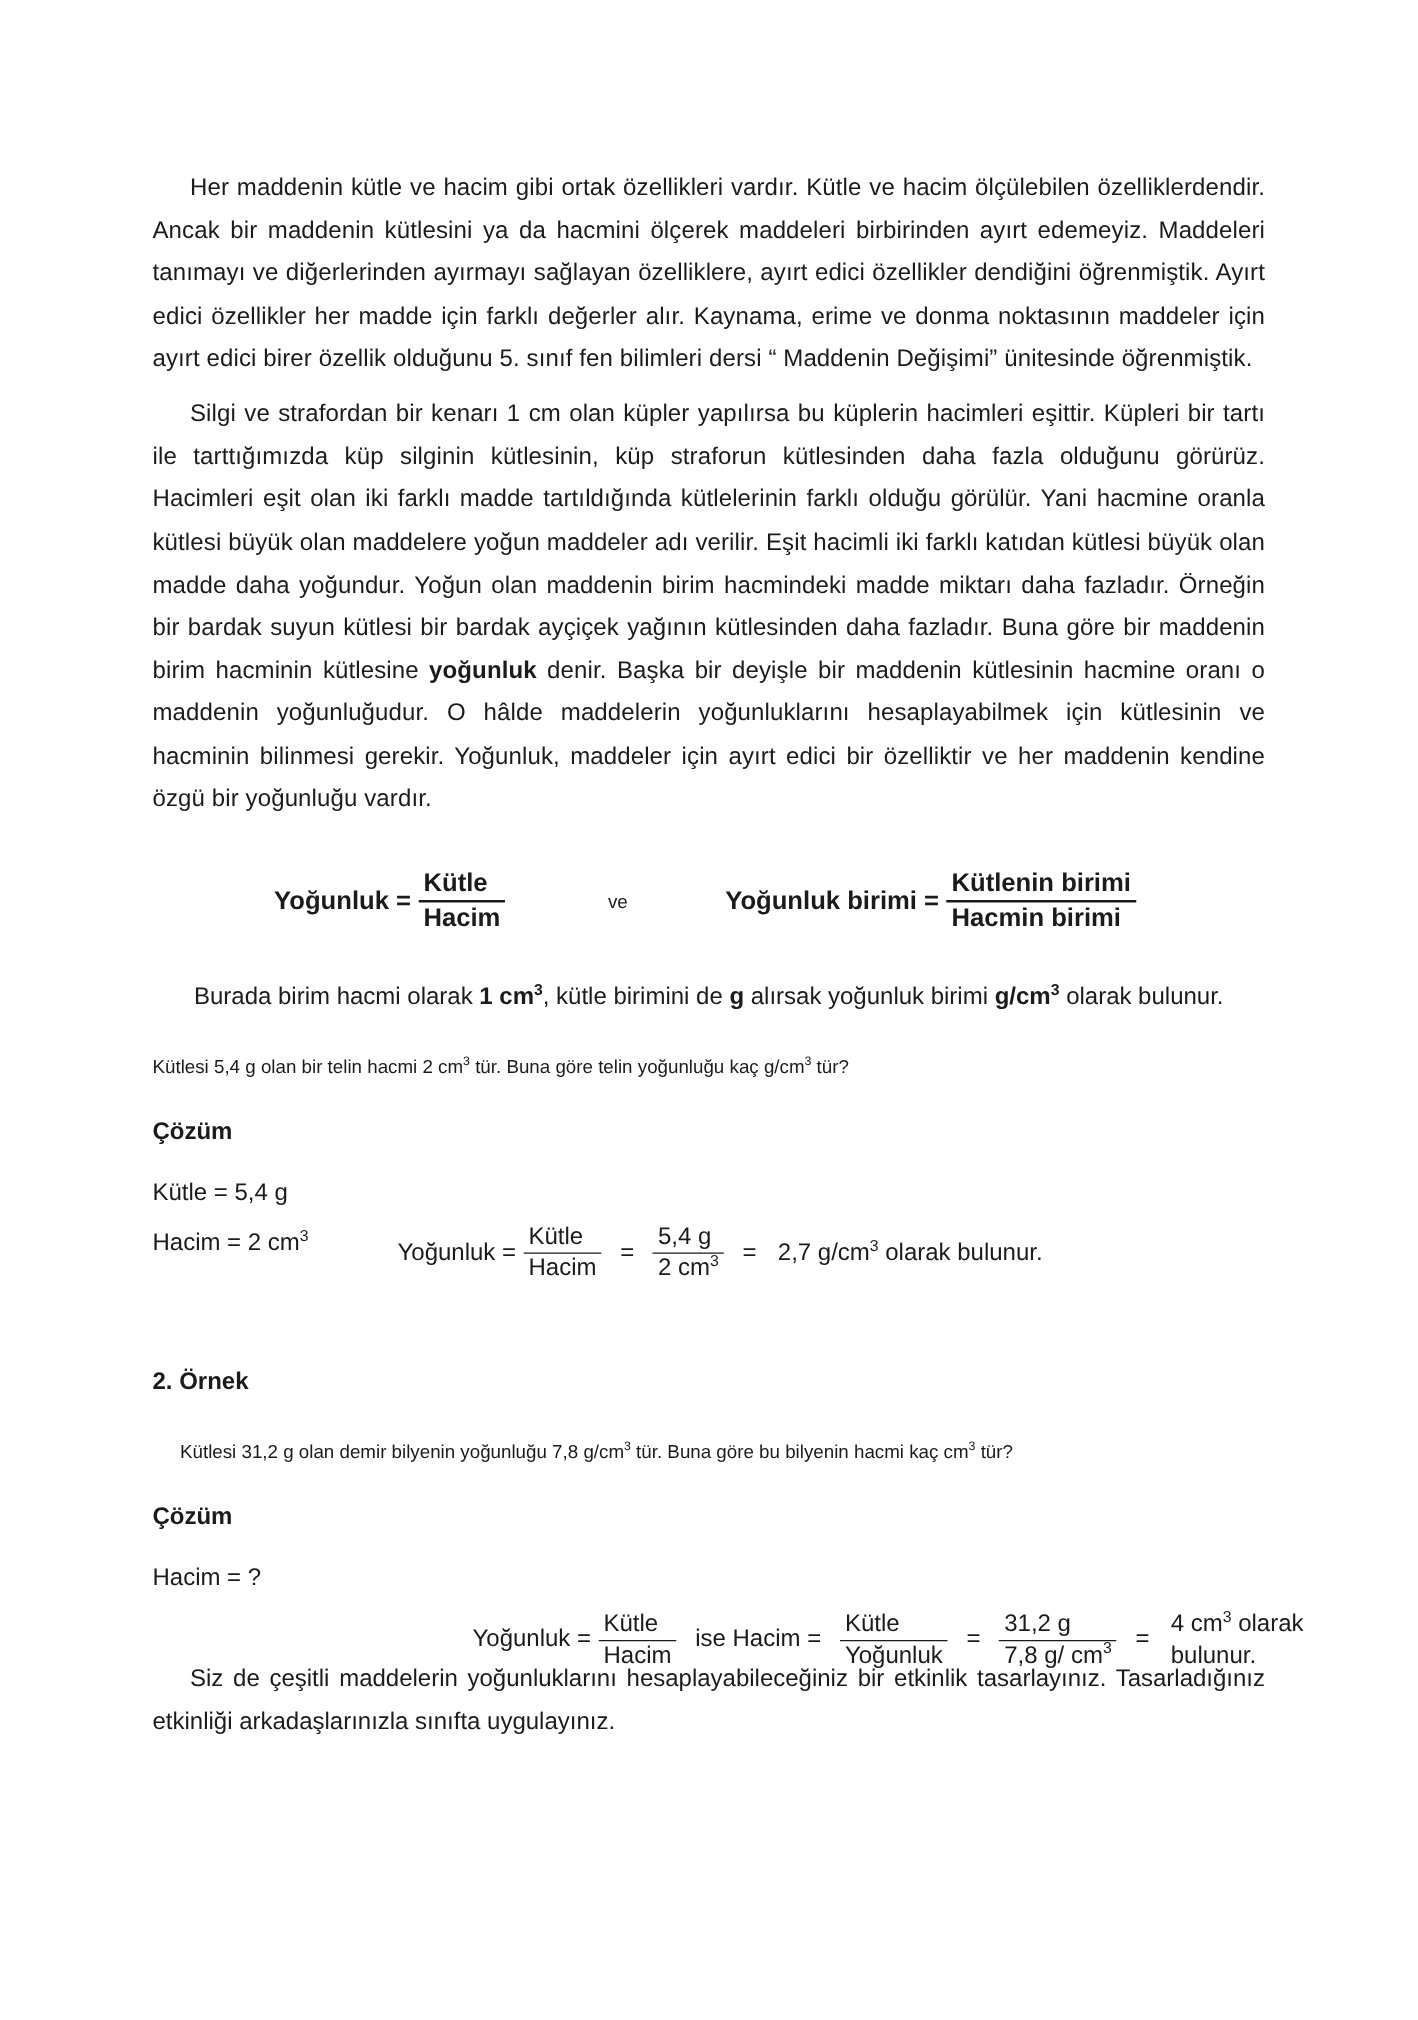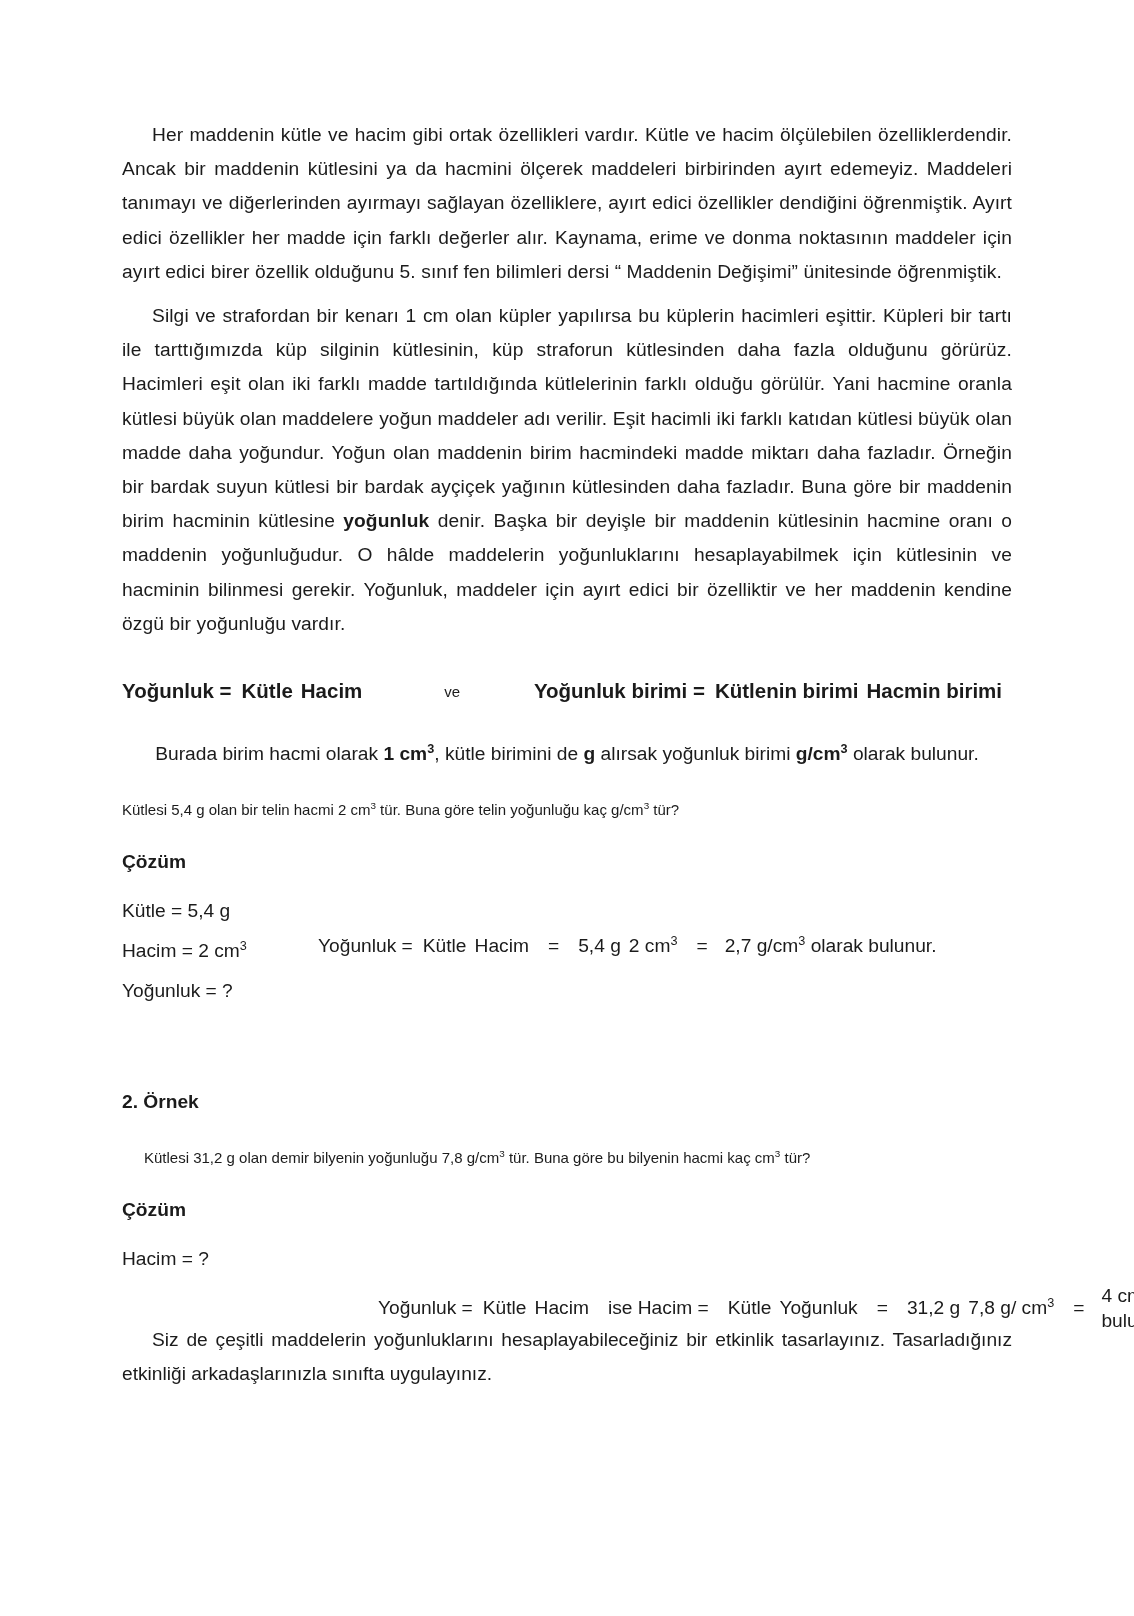--- a/index.html
+++ b/index.html
@@ -9,21 +9,21 @@
     background: #ffffff;
   }
   body {
     font-family: "Liberation Sans", sans-serif;
     color: #1b1b1b;
   }
   .page {
     position: relative;
     width: 1134px;
     height: 1418px;
-    margin: 0 auto;
+    margin: 16px auto;
     background: #ffffff;
     overflow: hidden;
   }
   .content {
     position: absolute;
     left: 122px;
     top: 118px;
     width: 890px;
   }
 
@@ -63,22 +63,22 @@
   .fm-ve {
     font-weight: normal;
     font-size: 15px;
     white-space: nowrap;
   }
   .fm-gap2 { width: 78px; }
 
   
   .frac {
     display: inline-flex;
-    flex-direction: row;
-    align-items: center;
+    flex-direction: column;
+    align-items: flex-start;
     vertical-align: middle;
     margin: 0 6px;
   }
   .frac .num, .frac .den {
     display: block;
     padding: 0 4px;
     white-space: nowrap;
     text-align: center;
   }
   .frac .bar {
@@ -210,21 +210,20 @@
 
 
     <div class="q-line"><span>Kütlesi 5,4 g olan bir telin hacmi 2 cm</span><sup>3</sup><span> tür. Buna göre telin yoğunluğu kaç g/cm</span><sup>3</sup><span> tür?</span></div>
 
     <div class="cozum-head">Çözüm</div>
 
     <div class="solution">
       <div class="givens">
         <div>Kütle = 5,4 g</div>
         <div><span>Hacim = 2 cm</span><sup>3</sup></div>
-        <div>Yoğunluk = ?</div>
       </div>
 
       <div class="solve-1">
         <span>Yoğunluk =</span>
         <span class="frac thin">
           <span class="num">Kütle</span>
           <span class="bar"></span>
           <span class="den">Hacim</span>
         </span>
         <span class="op">=</span>

